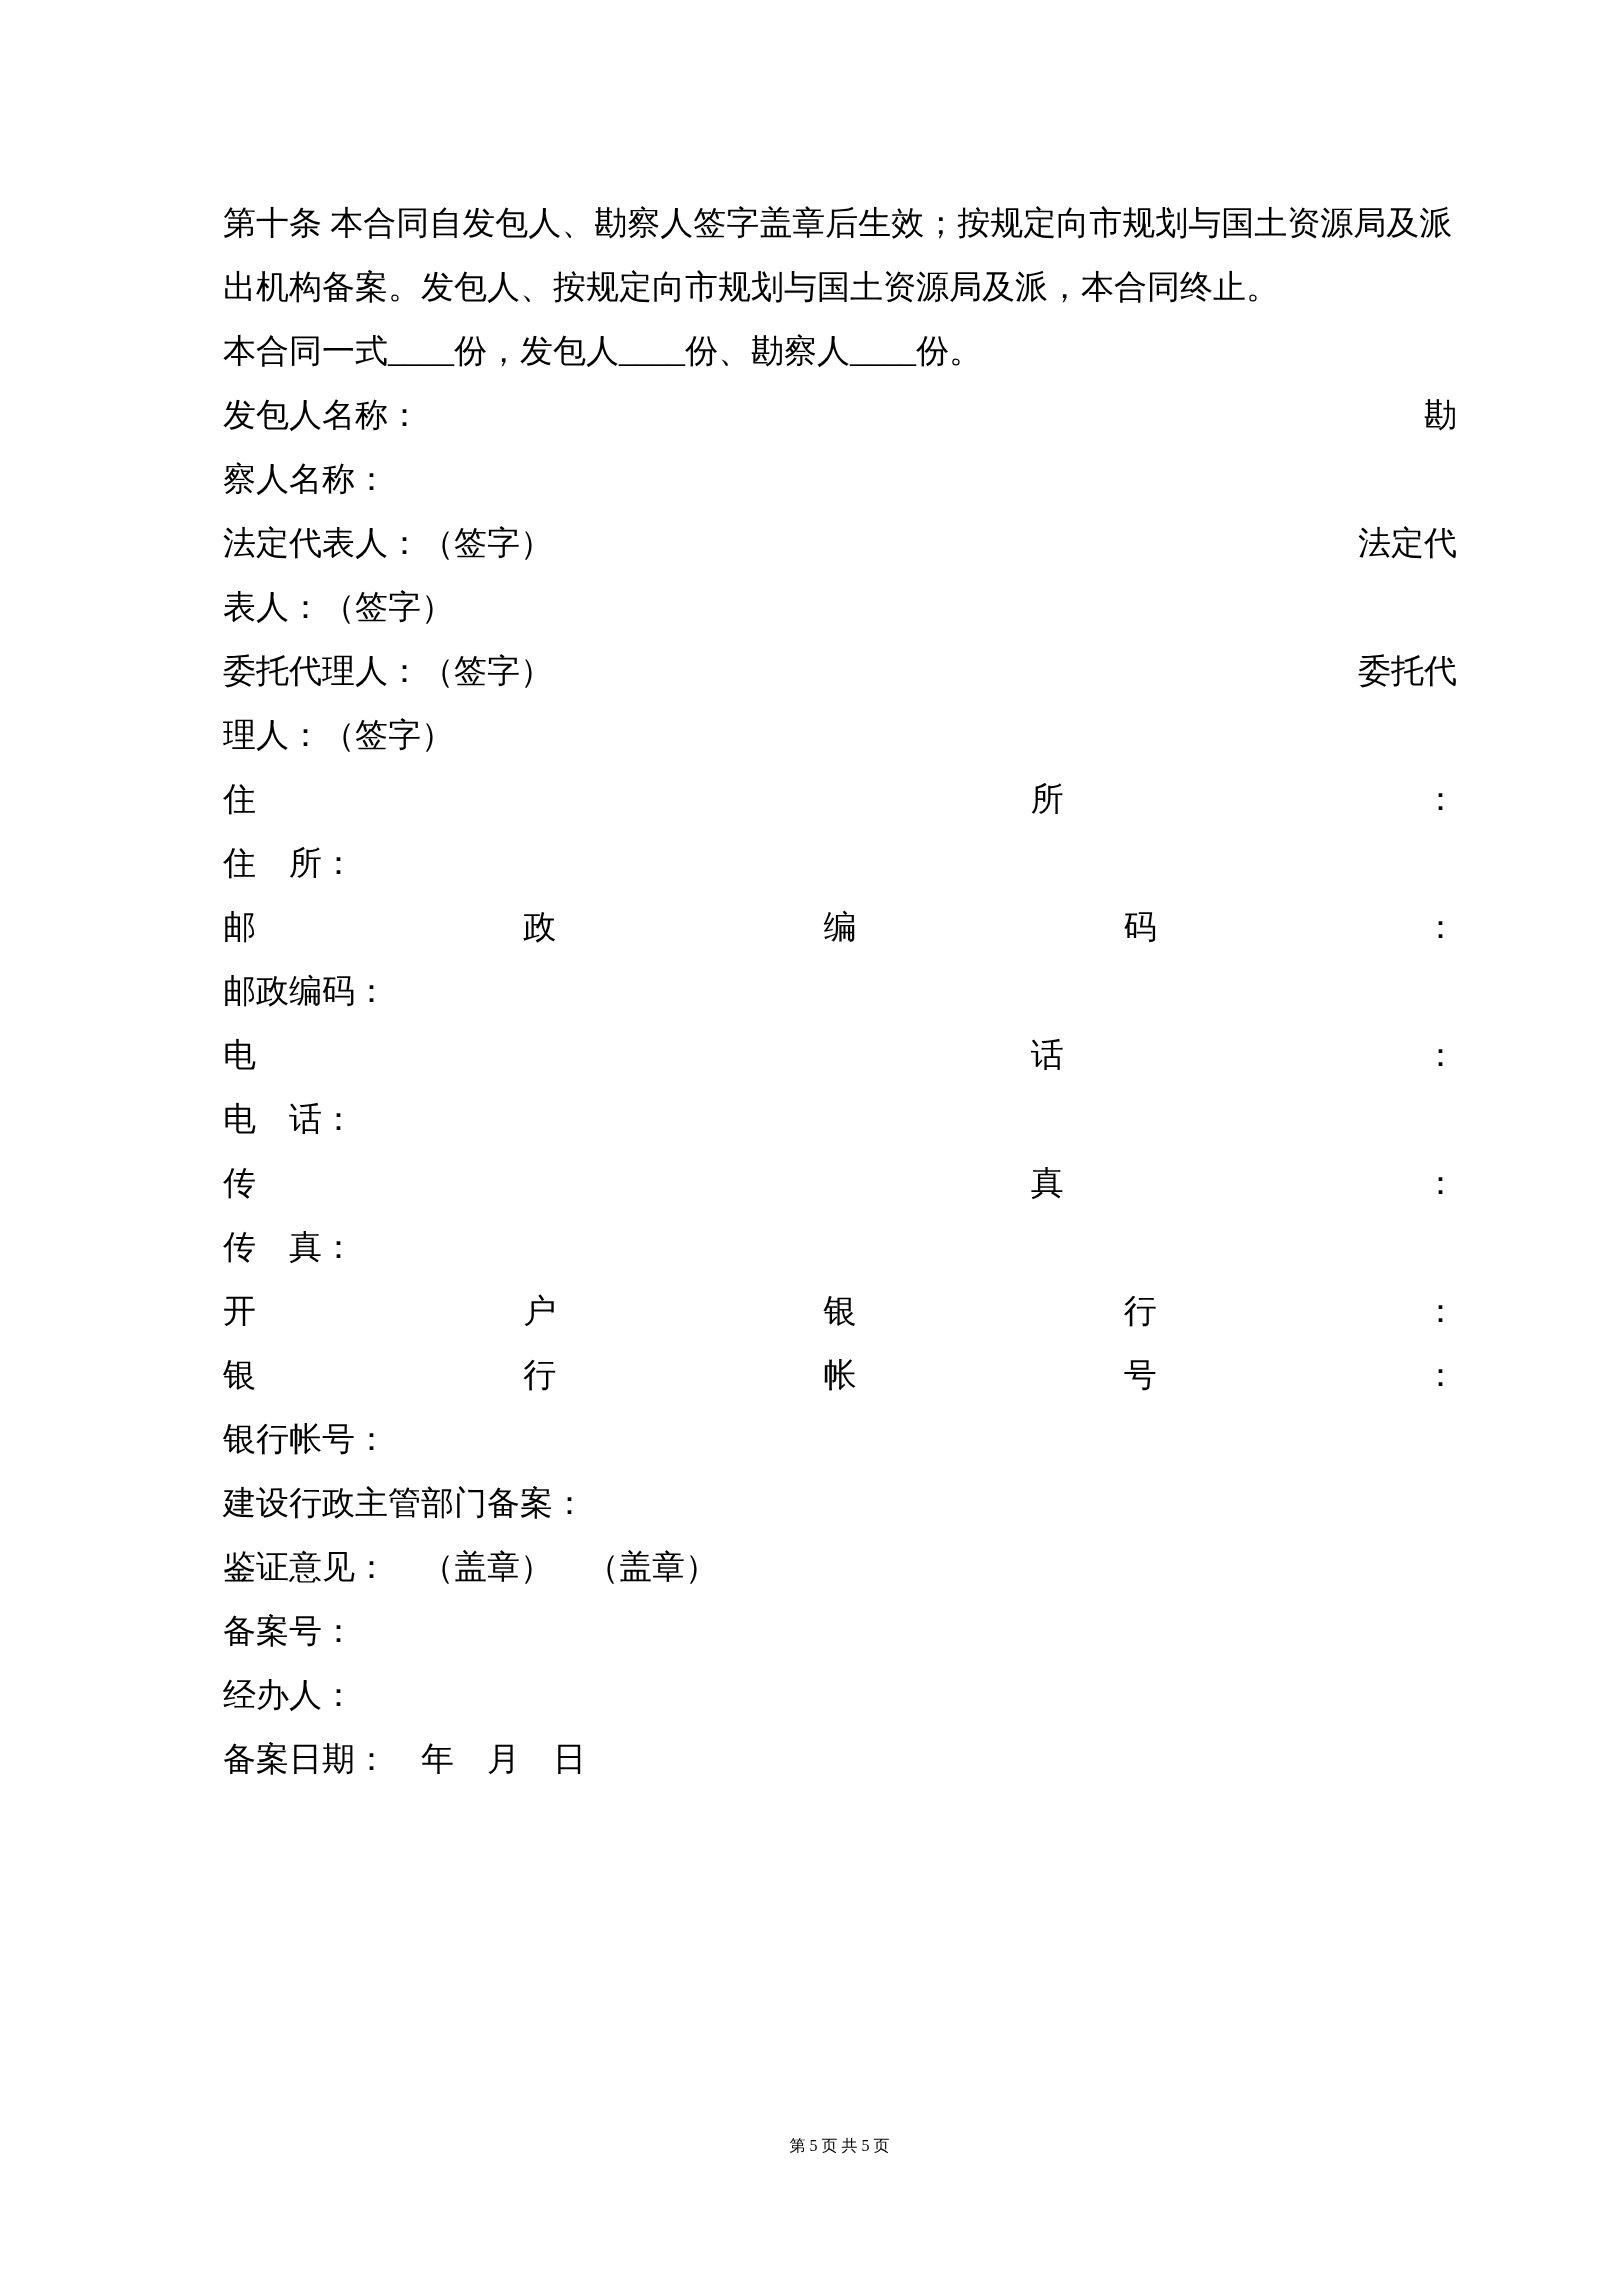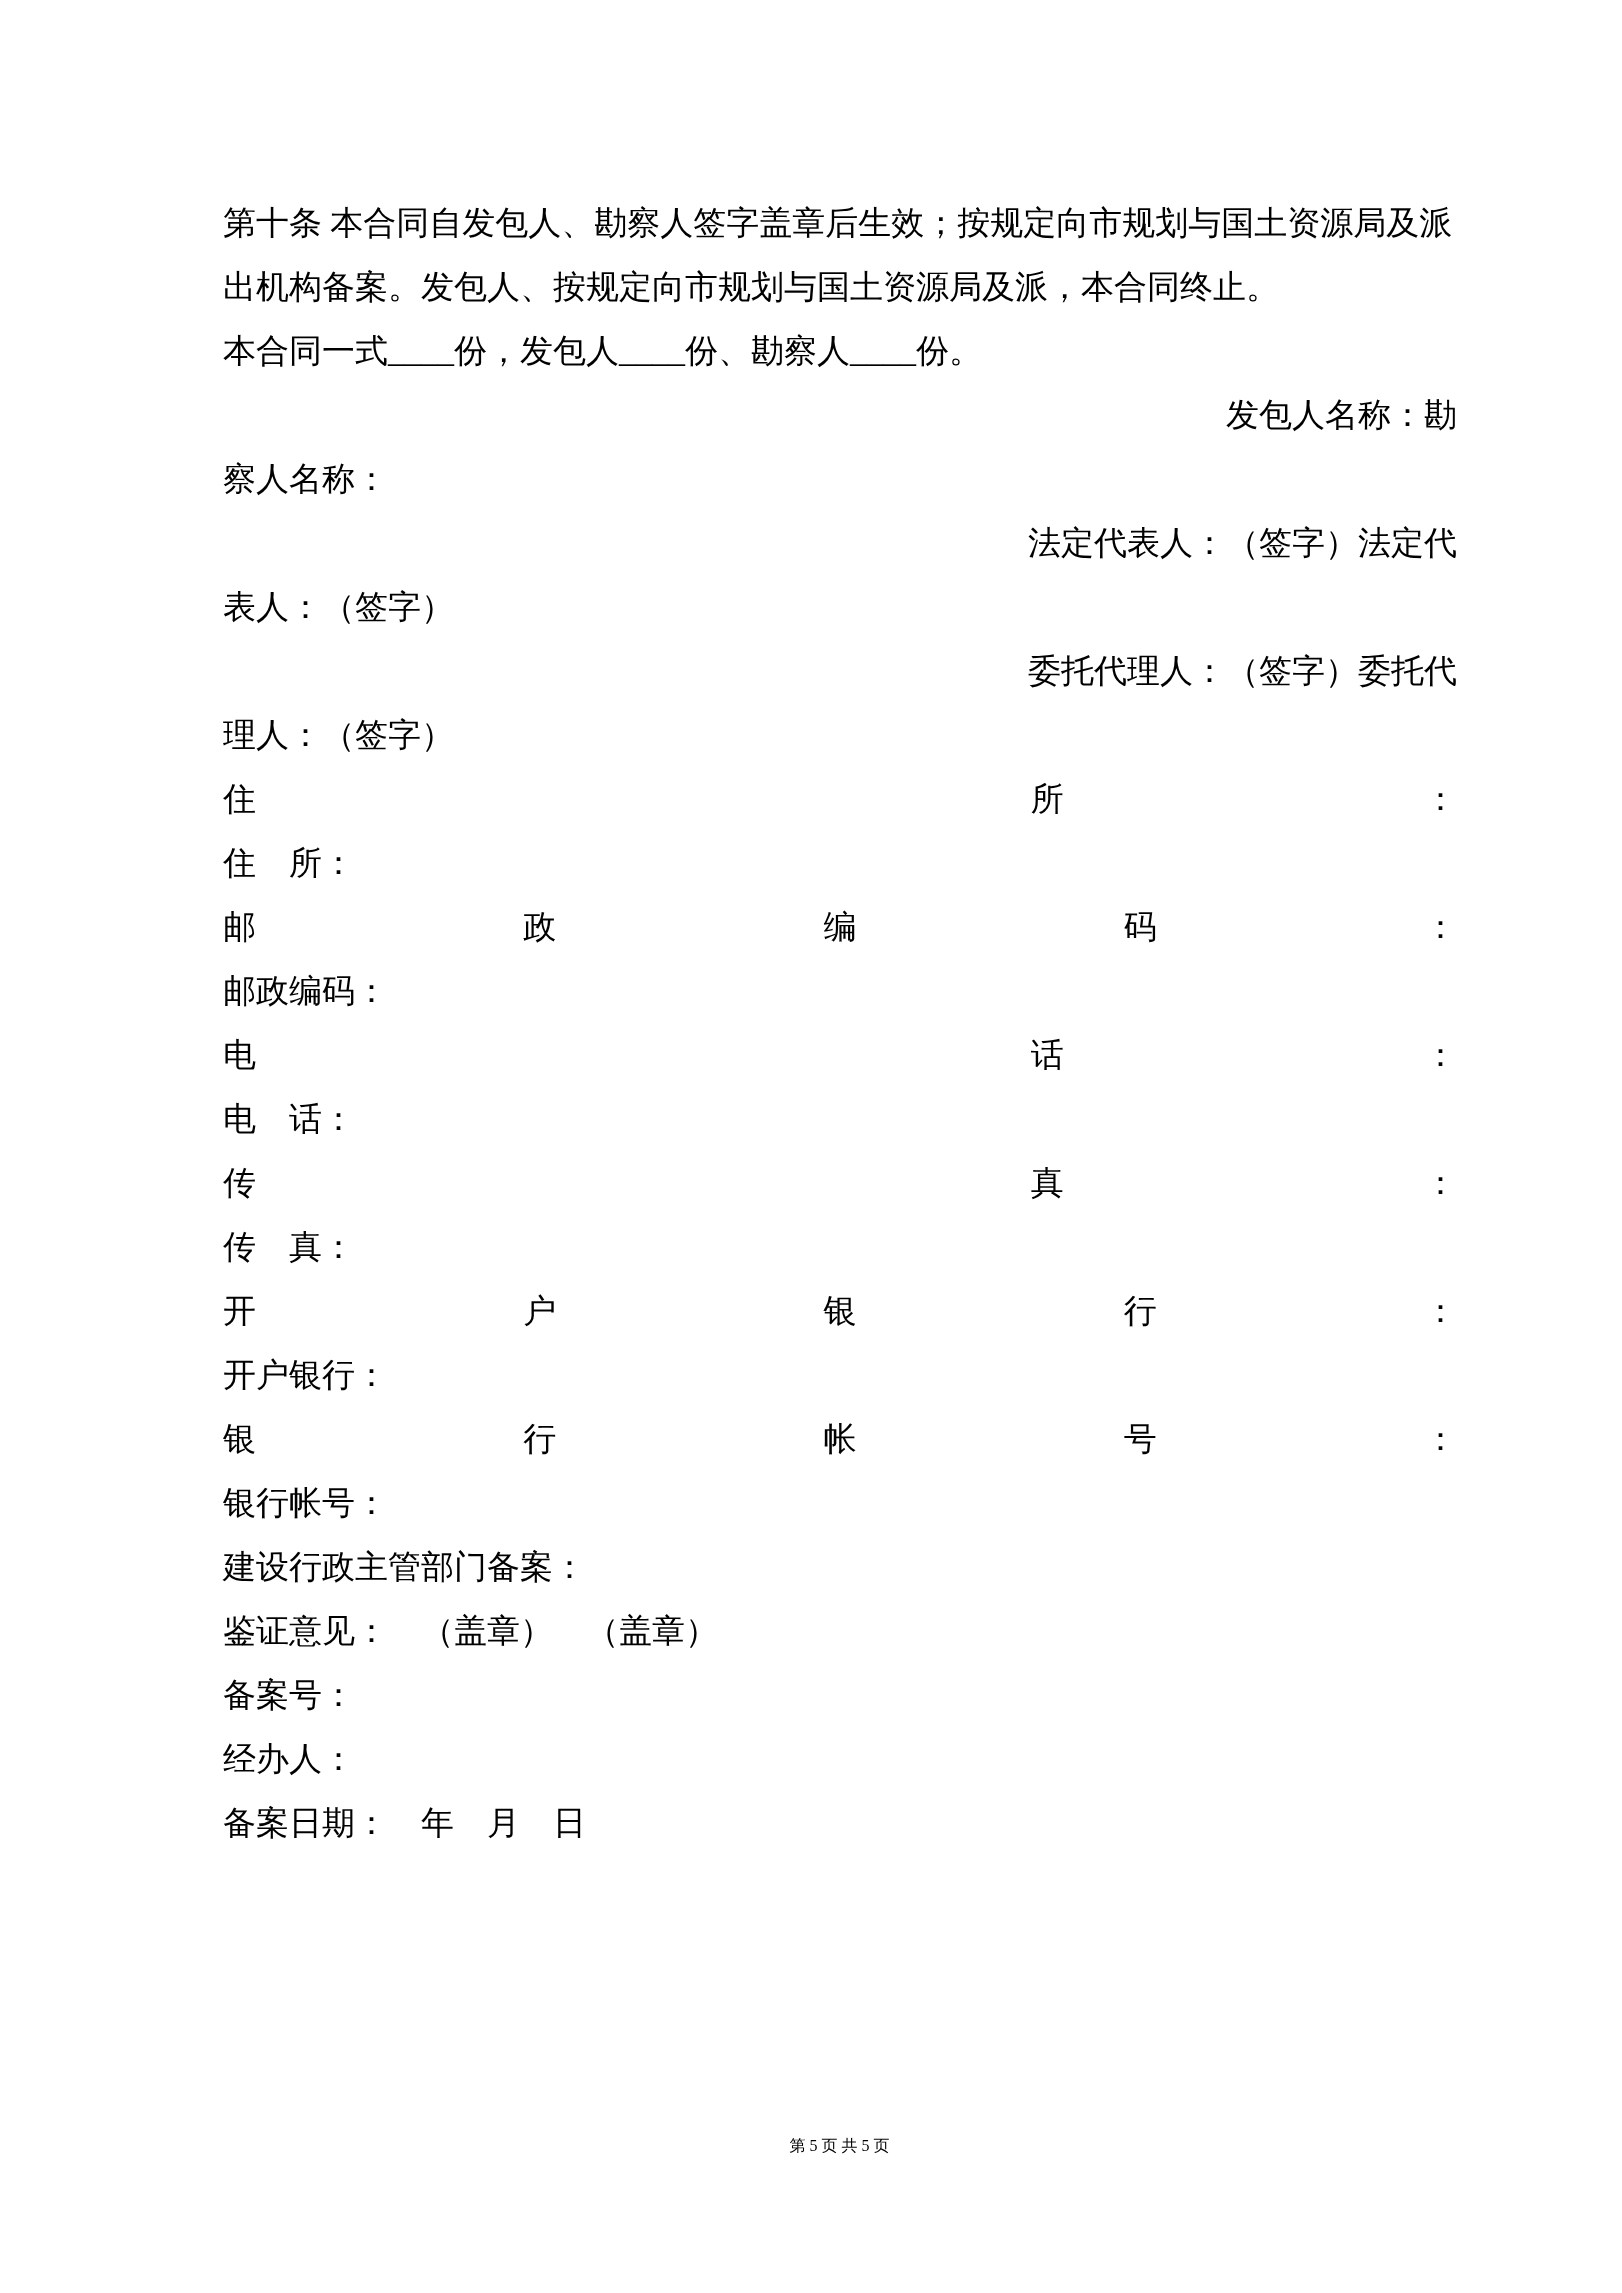--- a/index.html
+++ b/index.html
@@ -25,21 +25,21 @@
   }
   .line {
     height: 64px;
     line-height: 64px;
     font-size: 33px;
     white-space: pre;
   }
   
   .line.split {
     display: flex;
-    justify-content: flex-end;
+    justify-content: space-between;
     font-family: Liberation Serif, serif;
   }
   
   .line.spread {
     display: flex;
   }
   .line.spread.even {
     justify-content: space-between;
   }
   .sp-wide { flex-grow: 2.15; }
@@ -121,21 +121,20 @@
     </div>
     <div class="line">传　真：</div>
 
     <div class="line spread even">
       <span>开</span>
       <span>户</span>
       <span>银</span>
       <span>行</span>
       <span>：</span>
     </div>
-    <div class="line">开户银行：</div>
 
     <div class="line spread even">
       <span>银</span>
       <span>行</span>
       <span>帐</span>
       <span>号</span>
       <span>：</span>
     </div>
     <div class="line">银行帐号：</div>
 

